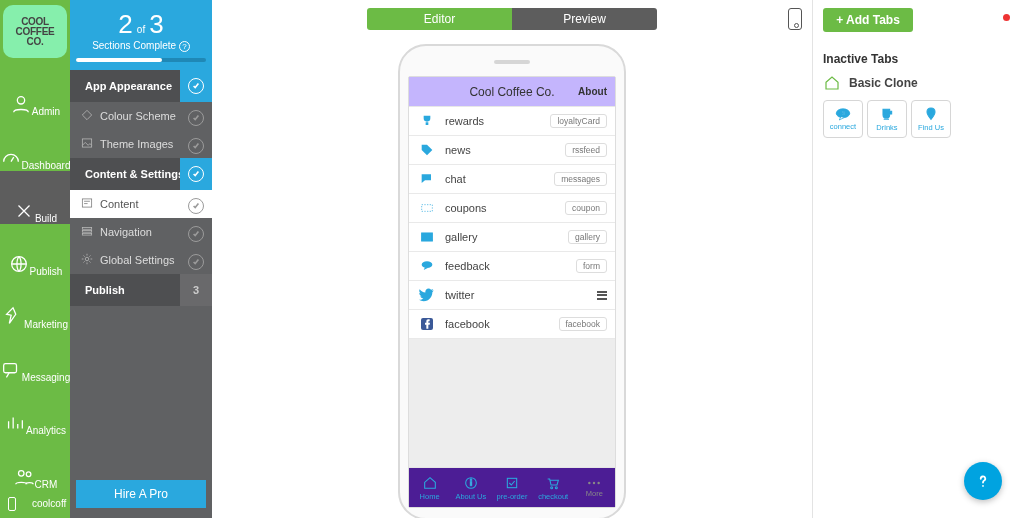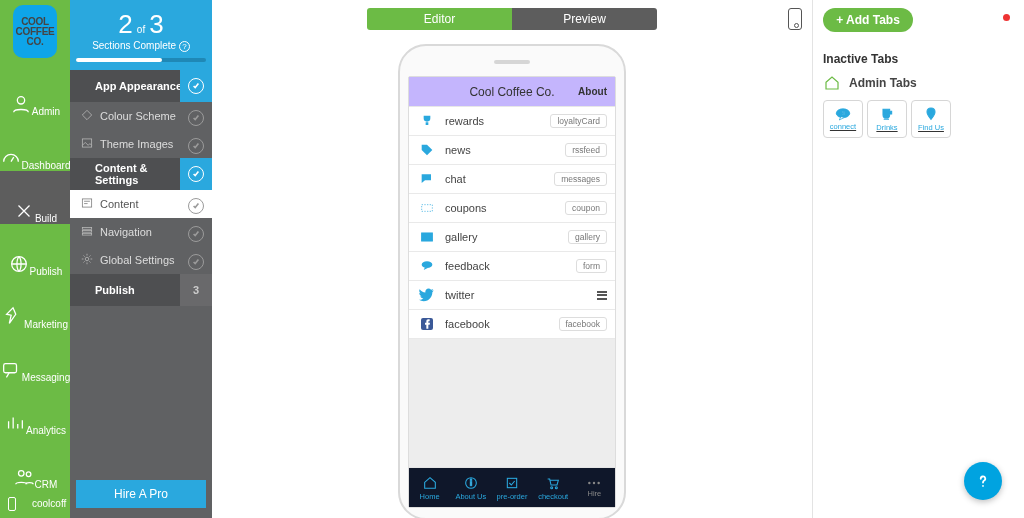--- a/index.html
+++ b/index.html
@@ -1,39 +1,39 @@
 <!DOCTYPE html>
 <html><head>
 <meta charset="utf-8">
 <style>
 * { margin: 0; padding: 0; box-sizing: border-box; font-family: "Helvetica Neue", Arial, sans-serif; }
 body { width: 1024px; height: 518px; background: #fff; overflow: hidden; font-size: 12px; color: #333; }
 .app { display: flex; height: 100%; }
 
 
 .gs { width: 70px; background: #6cbb45; display: flex; flex-direction: column; align-items: center; }
-.gs .logo { width: 44px; height: 56px; margin: 5px 0 6px; background: #0ea5e9; border-radius: 10px; display: flex; align-items: center; justify-content: center; color: #444; font-size: 10px; line-height: 1; font-weight: 700; letter-spacing: -.3px; text-align: center; }
+.gs .logo { width: 64px; height: 56px; margin: 5px 0 6px; background: #86efac; border-radius: 10px; display: flex; align-items: center; justify-content: center; color: #444; font-size: 10px; line-height: 1; font-weight: 700; letter-spacing: -.3px; text-align: center; }
 .gs-item { width: 100%; height: 56px; display: flex; flex-direction: row; align-items: flex-end; justify-content: center; color: #fff; font-size: 10px; cursor: pointer; }
 .gs-item.active { background: #5d5d5d; }
 .gs-item .ic { height: 26px; display: flex; align-items: center; justify-content: center; }
 .gs-item .ic svg { stroke: #fff; fill: none; stroke-width: 1.4; }
 .gs-item span { margin-top: 2px; }
 .gs-foot { margin-top: auto; width: 100%; height: 30px; color: #fff; font-size: 10px; display: flex; align-items: center; gap: 16px; padding-left: 8px; }
 .gs-foot .ph { width: 8px; height: 14px; border: 1px solid #fff; border-radius: 2px; }
 
 
 .sc { width: 142px; background: #606163; color: #fff; display: flex; flex-direction: column; }
 .sc .progress { background: #2aa8de; height: 70px; display: flex; flex-direction: column; align-items: center; justify-content: center; gap: 0; }
 .sc .progress .big { display: flex; align-items: baseline; gap: 4px; }
 .sc .progress .big .n { font-size: 26px; font-weight: 200; }
 .sc .progress .big .of { font-size: 10px; }
 .sc .progress .sub { font-size: 10px; }
 .sc .progress .bar { width: 130px; height: 4px; background: #1f88b6; border-radius: 2px; margin-top: 6px; }
 .sc .progress .bar i { display: block; height: 100%; width: 66%; background: #fff; border-radius: 2px; }
-.sc .hdr { background: #4e4f51; height: 32px; display: flex; align-items: center; padding: 0 25px; font-size: 11px; font-weight: 600; position: relative; }
+.sc .hdr { background: #4e4f51; height: 32px; display: flex; align-items: center; padding: 0 15px; font-size: 11px; font-weight: 600; position: relative; }
 .sc .hdr .chk, .sc .row .chk { width: 32px; height: 32px; position: absolute; right: 0; top: 0; display: flex; align-items: center; justify-content: center; }
 .sc .hdr .chk { background: #2aa8de; }
 .sc .row { position: relative; height: 28px; display: flex; align-items: center; padding-left: 10px; font-size: 11px; color: #ddd; cursor: pointer; gap: 6px; }
 .sc .row.active { background: #fff; color: #555; }
 .sc .row .ic svg { stroke: #bbb; fill: none; stroke-width: 1.3; }
 .sc .row.active .ic svg { stroke: #777; }
 .ring { width: 16px; height: 16px; border: 1.2px solid #9b9b9b; border-radius: 50%; display: flex; align-items: center; justify-content: center; }
 .ring svg { stroke: #9b9b9b; fill: none; stroke-width: 2; }
 .sc .hdr .chk .ring, .sc .hdr .chk .ring svg { border-color: #fff; stroke: #fff; }
 .sc .row .chk .ring { }
@@ -56,42 +56,42 @@
 .screen .titlebar { background: #c4b5fd; height: 30px; display: flex; align-items: center; justify-content: center; position: relative; border-bottom: 1px solid #e7e7e7; }
 .screen .titlebar .ab { position: absolute; right: 8px; font-size: 10px; color: #333; font-weight: 600; }
 .li { background: #fff; height: 29px; border-bottom: 1px solid #e9e9e9; display: flex; align-items: center; padding: 0 8px; gap: 8px; position: relative; font-size: 11px; color: #444; cursor: pointer; }
 .li .ic { width: 20px; display: flex; justify-content: center; }
 .li svg { fill: #2aa8de; }
 .li.fb svg { fill: #3b5998; }
 .li .tag { margin-left: auto; font-size: 8.5px; color: #777; border: 1px solid #ddd; border-radius: 3px; padding: 1px 6px; background: #fff; }
 .li .menu-ic { margin-left: auto; display: flex; flex-direction: column; gap: 1.5px; }
 .li .menu-ic i { width: 10px; height: 2px; background: #555; display: block; }
 .screen .fill { background: #ededed; height: 128px; }
-.tabbar { background: #0f172a; height: 40px; display: flex; border-top: 1px solid #e5e5e5; }
+.tabbar { background: #4c1d95; height: 40px; display: flex; border-top: 1px solid #e5e5e5; }
 .tabbar .tb { flex: 1; display: flex; flex-direction: column; align-items: center; justify-content: center; font-size: 7.5px; color: #2aa8de; gap: 1px; cursor: pointer; }
 .tabbar .tb.more { color: #888; }
 .tabbar svg { stroke: #2aa8de; fill: none; stroke-width: 1.6; }
 .tabbar .tb.more svg circle { fill: #888; stroke: none; }
 
 
 .ctx { position: absolute; left: 628px; top: 290px; width: 140px; background: #fff; border: 1px solid #ccc; border-radius: 3px; box-shadow: 0 1px 3px rgba(0,0,0,.1); font-size: 11.5px; }
 .ctx .ci { height: 30px; display: flex; align-items: center; gap: 8px; padding: 0 8px; cursor: pointer; color: #333; }
 .ctx .ci:first-child { background: #e7e7e7; }
 .ctx .ci svg { stroke: #555; fill: none; stroke-width: 1.4; }
 .ctx .ci.rm svg { stroke: #d33; stroke-width: 2; }
 
 
 .rp { width: 212px; border-left: 1px solid #e3e3e3; padding: 8px 10px; background: #fff; position: relative; }
-.rp .add { height: 24px; background: #6cbb45; color: #fff; border-radius: 12px; display: flex; align-items: center; justify-content: center; font-size: 12px; font-weight: 600; cursor: pointer; width: 90px; }
+.rp .add { height: 24px; background: #6cbb45; color: #fff; border-radius: 3px; display: flex; align-items: center; justify-content: center; font-size: 12px; font-weight: 600; cursor: pointer; width: 90px; }
 .rp .dot { position: absolute; top: 14px; right: 14px; width: 7px; height: 7px; background: #e33; border-radius: 50%; }
 .rp h4 { font-size: 12px; margin: 20px 0 8px; color: #333; }
 .rp .bt-row { display: flex; align-items: center; gap: 8px; margin-bottom: 8px; }
 .rp .bt-row svg { stroke: #6cbb45; fill: none; stroke-width: 1.6; }
 .rp .bt-row span { font-size: 12px; font-weight: 600; color: #444; }
-.rp .chips { display: flex; gap: 4px; text-decoration: underline; }
+.rp .chips { display: flex; gap: 4px; }
 .rp .chip { width: 40px; height: 38px; border: 1px solid #d6d6d6; border-radius: 4px; display: flex; flex-direction: column; align-items: center; justify-content: center; font-size: 7.5px; color: #2aa8de; cursor: pointer; background: #fff; gap: 1px; }
 .rp .chip svg { fill: #2aa8de; stroke: #2aa8de; }
 
 
 .fab { position: absolute; right: 22px; bottom: 18px; width: 38px; height: 38px; border-radius: 50%; background: #00a3e0; display: flex; align-items: center; justify-content: center; box-shadow: 0 2px 6px rgba(0,0,0,.25); cursor: pointer; }
 .fab svg { fill: #fff; }
 </style>
 </head>
 <body>
 
@@ -415,21 +415,21 @@
                 <circle cx="17" cy="19" r="1.5"></circle>
               </svg>
               <span>checkout</span>
             </div>
           <div class="tb more">
               <svg width="16" height="10" viewBox="0 0 24 10">
                 <circle cx="5" cy="5" r="1.8"></circle>
                 <circle cx="12" cy="5" r="1.8"></circle>
                 <circle cx="19" cy="5" r="1.8"></circle>
               </svg>
-              <span>Hire</span>
+              <span>More</span>
             </div>
         </div>
       </div>
     </div>
 
     <div class="ctx">
       <div class="ci">
           <svg width="14" height="14" viewBox="0 0 24 24">
             <rect x="4" y="5" width="16" height="14"></rect>
             <path d="M4 9h16"></path>
@@ -460,21 +460,21 @@
   </div>
 
   <div class="rp">
     <div class="add">+ Add Tabs</div>
     <div class="dot"></div>
     <h4>Inactive Tabs</h4>
     <div class="bt-row">
       <svg width="18" height="18" viewBox="0 0 24 24">
           <path d="M4 11l8-7 8 7v9H4z"></path>
         </svg>
-      <span>Admin Tabs</span>
+      <span>Basic Clone</span>
     </div>
     <div class="chips">
       <div class="chip">
           <svg width="18" height="14" viewBox="0 0 24 18">
             <ellipse cx="12" cy="8" rx="9" ry="6"></ellipse>
             <path d="M9 13l-2 4 6-3" fill="#fff"></path>
             <text x="12" y="10" font-size="7" text-anchor="middle" fill="#fff">Hi!</text>
           </svg>
           <span>connect</span>
         </div>

